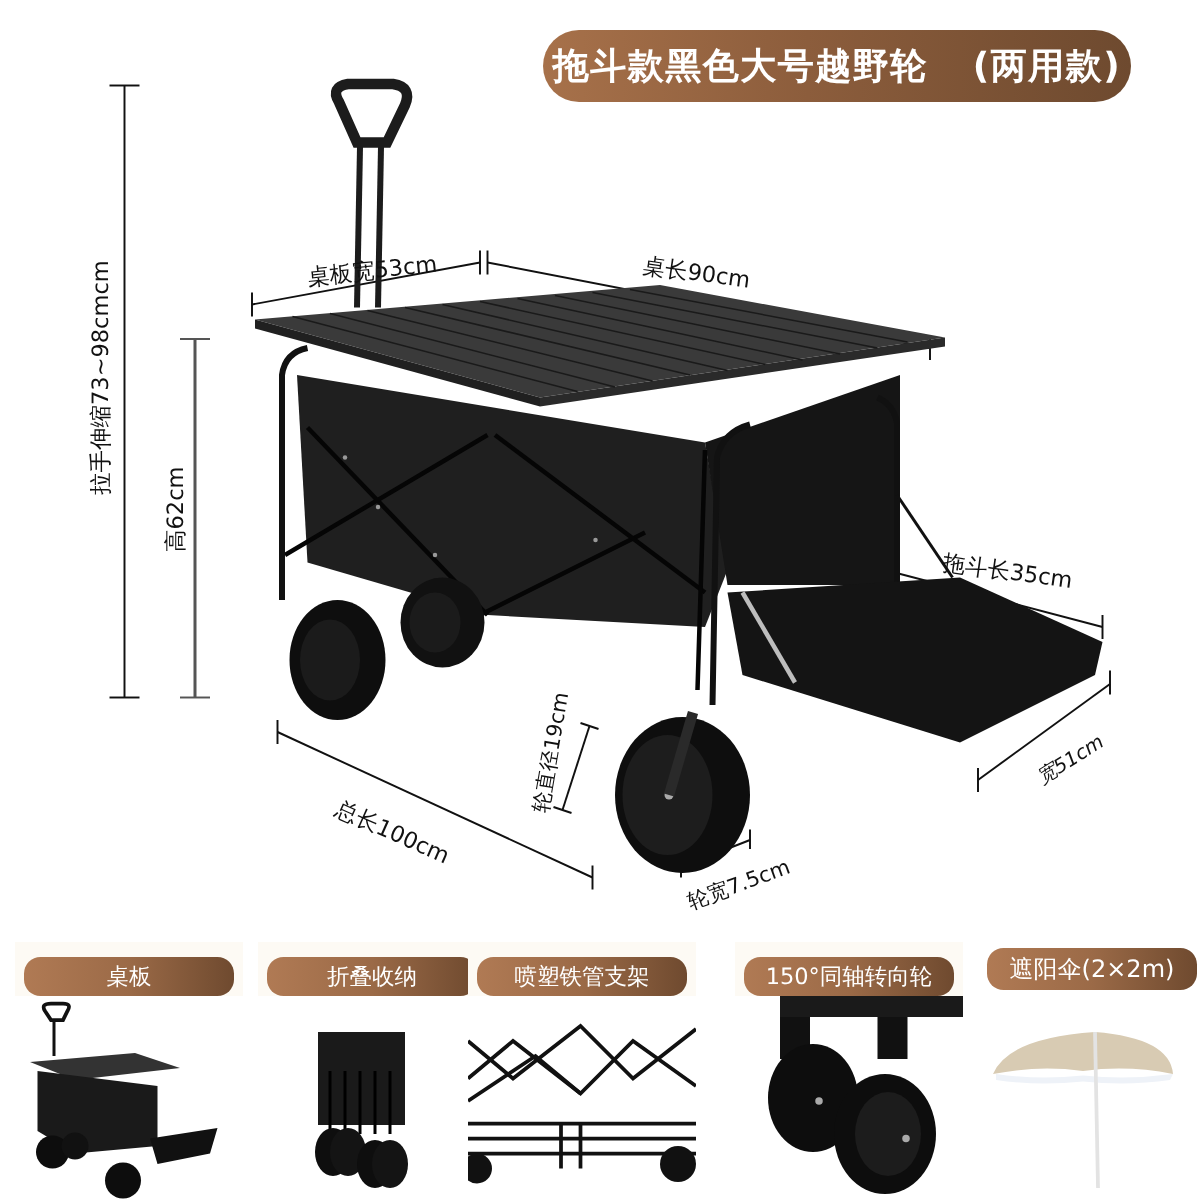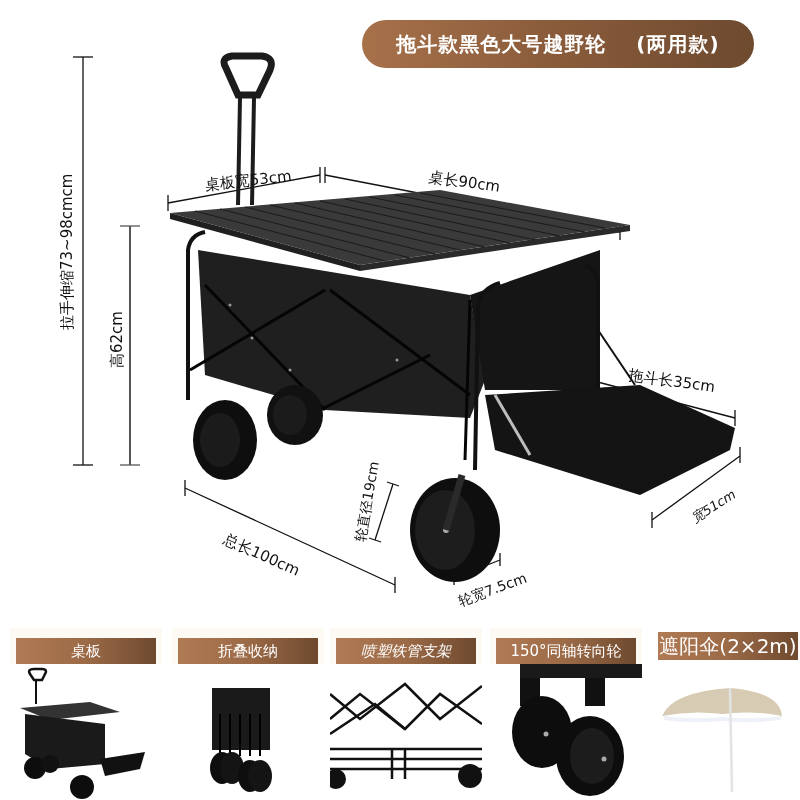--- a/index.html
+++ b/index.html
@@ -3,38 +3,38 @@
 <meta charset="utf-8">
 <style>
   * { box-sizing: border-box; margin: 0; padding: 0; }
   html, body { width: 800px; height: 800px; background: #ffffff; overflow: hidden; }
   body { position: relative; font-family: "DejaVu Sans", "Liberation Sans", sans-serif; color: #111; }
 
   .title-banner {
     position: absolute; left: 362px; top: 20px; width: 392px; height: 48px;
     border-radius: 24px;
     background: linear-gradient(90deg, #a7714a 0%, #8c5d3c 45%, #6e4a2f 100%);
-    color: #fff; font-weight: bold; font-size: 20px;
+    color: #fff; font-weight: bold; font-size: 24px;
     display: flex; align-items: center; justify-content: center; gap: 30px;
     letter-spacing: 1px;
   }
 
   .dim-label { position: absolute; font-size: 14px; color: #111; white-space: nowrap; transform-origin: left top; }
   svg.overlay { position: absolute; left: 0; top: 0; }
 
   .feature-strip {
     position: absolute; left: 0; top: 628px; width: 800px; height: 172px;
   }
   .feature {
     position: absolute; top: 0; height: 172px; background: #fdfaf4;
   }
   .feature-label {
     position: absolute; left: 6px; right: 6px; top: 10px; height: 26px;
     background: linear-gradient(90deg, #b07a54 0%, #9b6a47 50%, #6f4a2f 100%);
-    color: #fff; font-size: 15px; display: flex; align-items: center; justify-content: center;
+    color: #fff; font-size: 15px; display: flex; align-items: center; justify-content: center; border-radius: 11px;
   }
   .feature-img { position: absolute; left: 0; right: 0; top: 36px; bottom: 0; background: #fff; }
 </style>
 </head>
 <body>
 
 <div class="title-banner">
   <span>拖斗款黑色大号越野轮</span>
   <span>(两用款)</span>
 </div>
@@ -182,21 +182,21 @@
           <line x1="88" y1="50" x2="88" y2="92"></line>
         </g>
         <ellipse cx="50" cy="104" rx="12" ry="16" fill="#0e0e0e"></ellipse>
         <ellipse cx="60" cy="104" rx="12" ry="16" fill="#141414"></ellipse>
         <ellipse cx="78" cy="112" rx="12" ry="16" fill="#0e0e0e"></ellipse>
         <ellipse cx="88" cy="112" rx="12" ry="16" fill="#141414"></ellipse>
       </svg>
     </div>
   </div>
 
-  <div class="feature" style="left:330px; width:152px;font-style:italic;">
+  <div class="feature" style="left:312px; width:152px;">
     <div class="feature-label">喷塑铁管支架</div>
     <div class="feature-img">
       <svg width="152" height="136" viewBox="0 0 152 136">
         <g stroke="#111" stroke-width="2.5" fill="none">
           <polyline points="0,30 30,55 75,20 110,55 152,22"></polyline>
           <polyline points="0,55 30,30 75,65 110,30 152,60"></polyline>
           <polyline points="0,70 45,40 75,65"></polyline>
           <line x1="0" y1="85" x2="152" y2="85"></line>
           <line x1="0" y1="95" x2="152" y2="95"></line>
           <line x1="0" y1="105" x2="152" y2="105"></line>
@@ -219,21 +219,21 @@
         <ellipse cx="52" cy="68" rx="30" ry="36" fill="#0d0d0d"></ellipse>
         <ellipse cx="100" cy="92" rx="34" ry="40" fill="#0d0d0d"></ellipse>
         <ellipse cx="102" cy="92" rx="22" ry="28" fill="#1c1c1c"></ellipse>
         <circle cx="56" cy="70" r="2.5" fill="#aaa"></circle>
         <circle cx="114" cy="95" r="2.5" fill="#aaa"></circle>
       </svg>
     </div>
   </div>
 
   <div class="feature" style="left:652px; width:148px; background:#fff;">
-    <div class="feature-label" style="left:6px; right:2px; top:4px; height:28px; font-size:20px;">遮阳伞(2×2m)</div>
+    <div class="feature-label" style="left:6px; right:2px; top:4px; height:28px; font-size:16px;">遮阳伞(2×2m)</div>
     <div class="feature-img">
       <svg width="148" height="136" viewBox="0 0 148 136">
         <path d="M10 52 Q20 28 78 24 Q128 28 130 52 Q100 46 70 50 Q40 46 10 52 Z" fill="#d8cbb3"></path>
         <path d="M12 52 Q40 56 70 53 Q100 56 130 52 L128 56 Q100 60 70 57 Q40 60 12 56 Z" fill="#eef2f8"></path>
         <line x1="78" y1="24" x2="80" y2="128" stroke="#e3e3e3" stroke-width="2.5"></line>
       </svg>
     </div>
   </div>
 
 </div>

